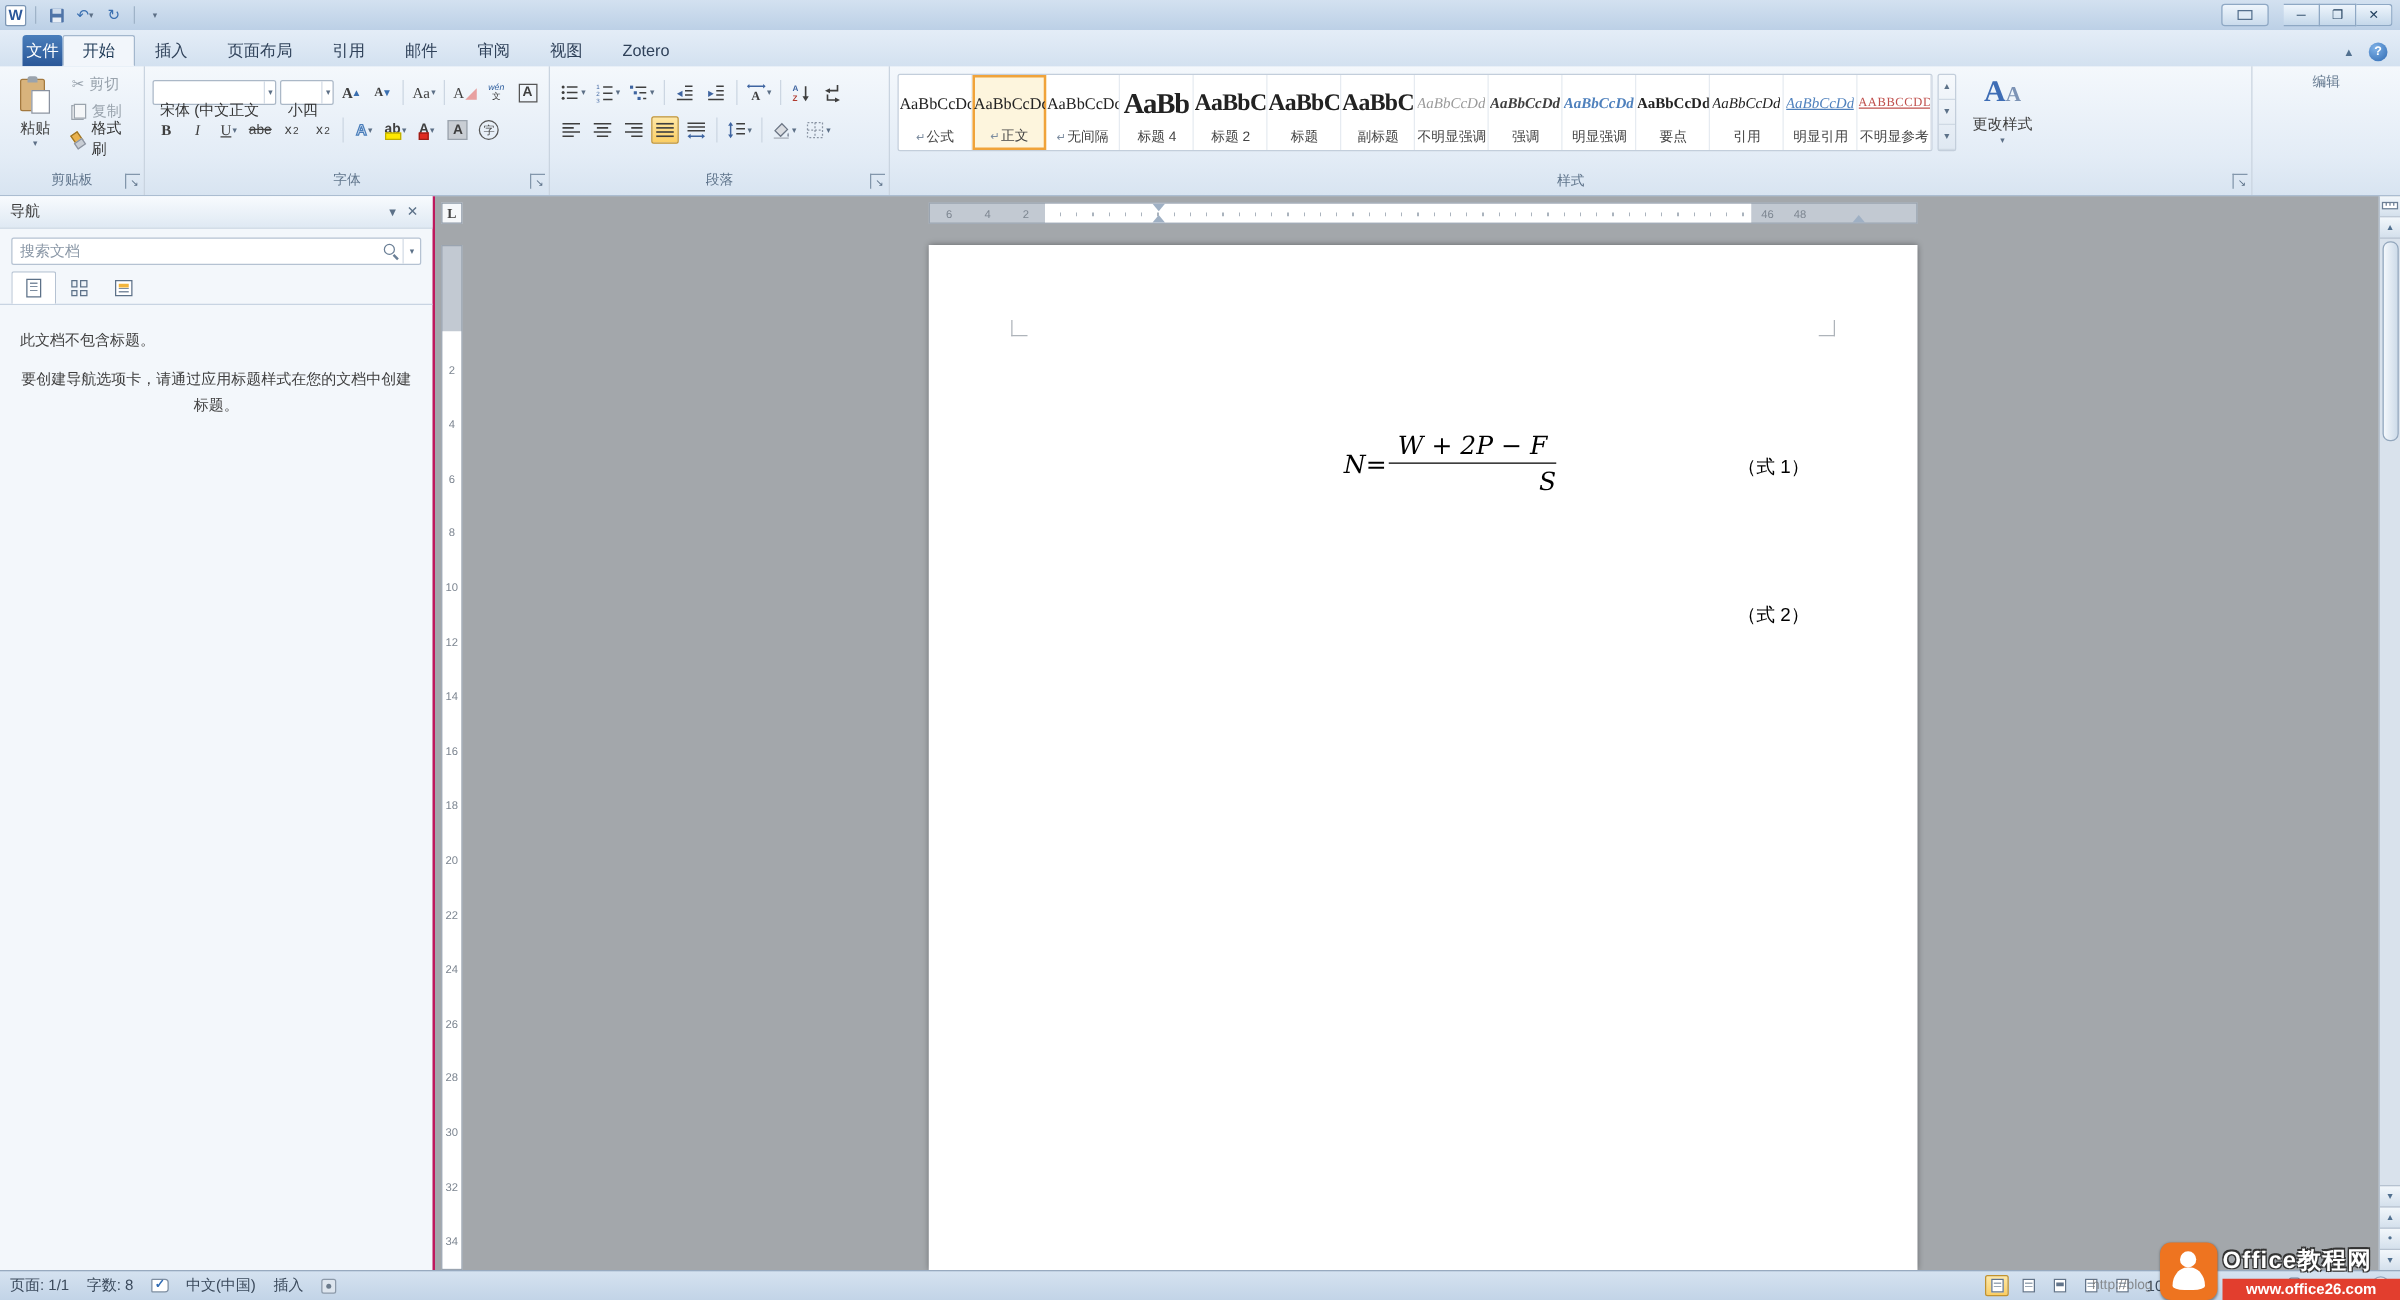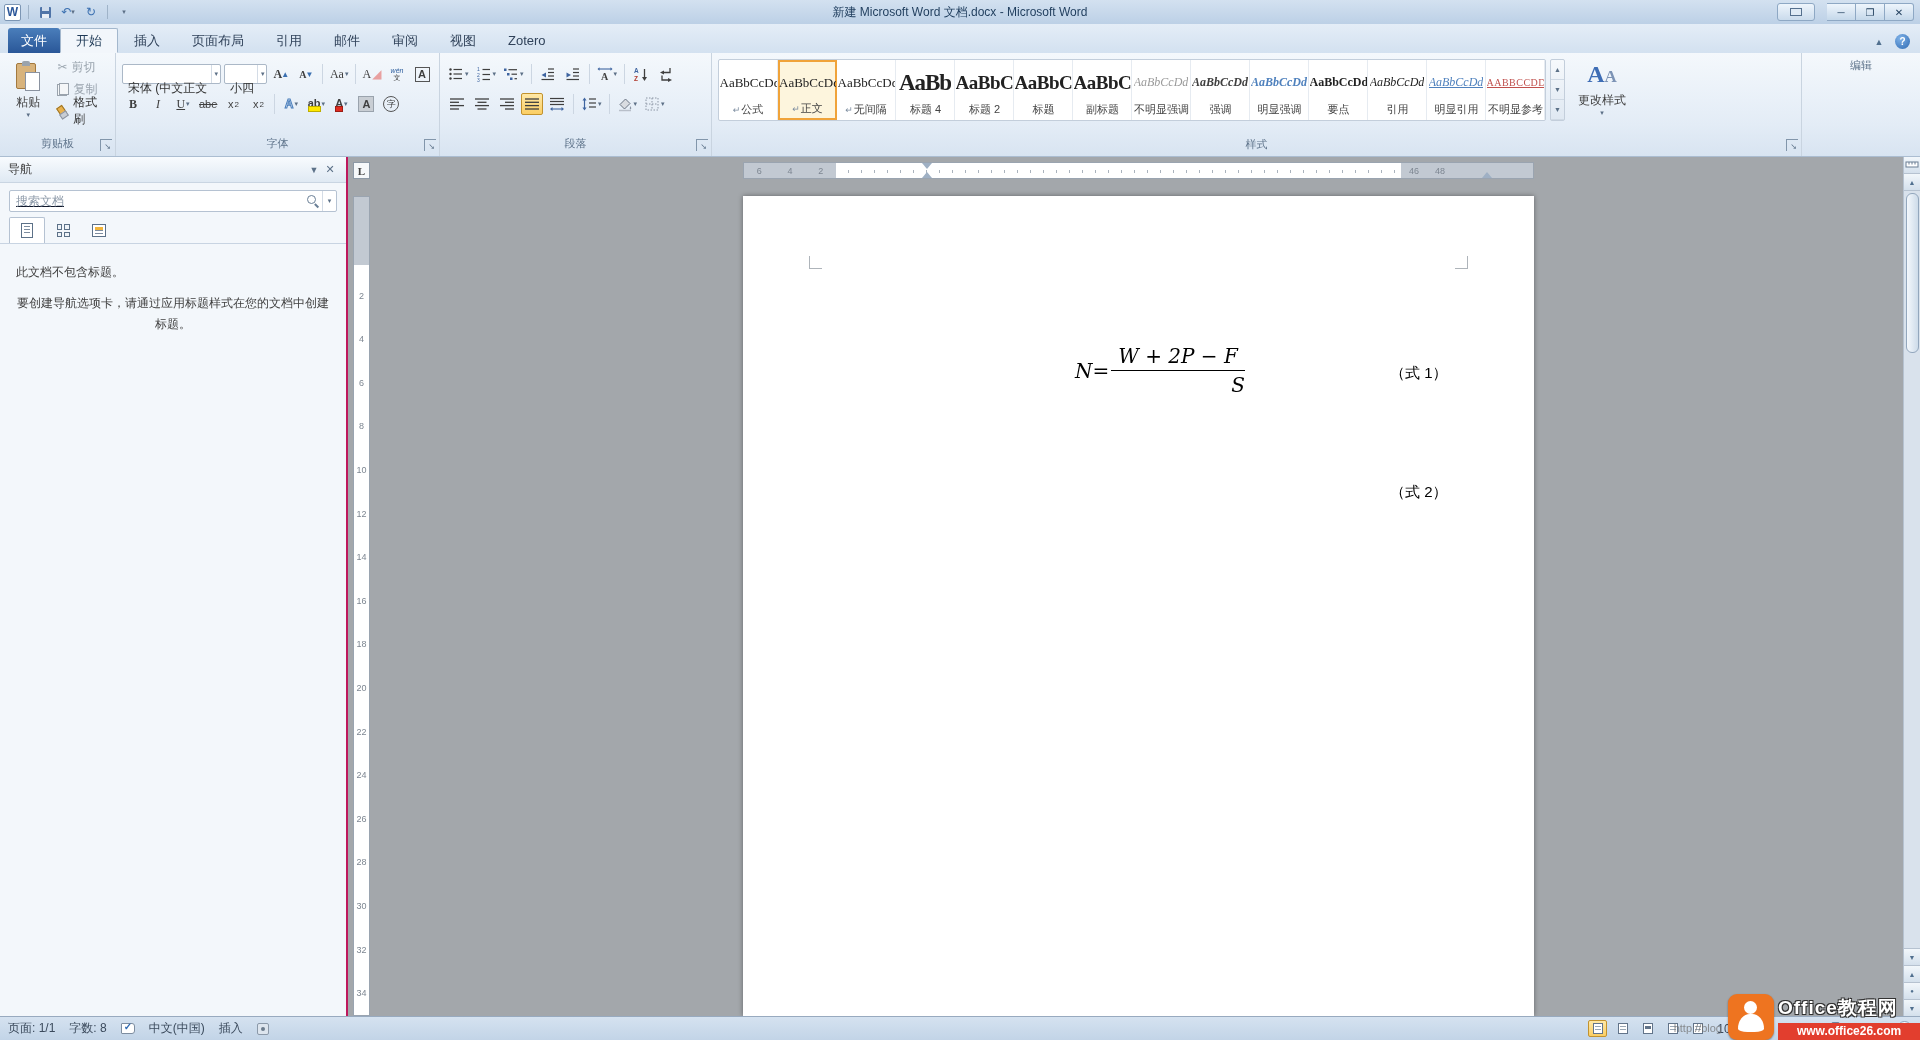--- a/index.html
+++ b/index.html
@@ -26,21 +26,21 @@
   .monitor { width:12px; height:8px; border:1px solid #55708e; background:#dfeaf5; }
   .wbtn { width:29px; height:18px; border:1px solid #8ea8c4; border-left:none;
     background:linear-gradient(#eef5fc,#c5d8ea); display:flex; align-items:center; justify-content:center;
     color:#23415f; font-size:10px; }
   .wbtn:first-of-type { border-left:1px solid #8ea8c4; border-radius:3px 0 0 3px; }
   .wbtn.close { border-radius:0 3px 3px 0; }
 
   
   .tabrow { position:absolute; left:0; top:24px; right:0; height:29px;
     background:linear-gradient(#e4edf7,#d3e1f0); display:flex; align-items:flex-end; }
-  .filetab { width:52px; height:25px; margin-left:8px; background:linear-gradient(#4a7ebb,#2a5798);
+  .filetab { width:32px; height:25px; margin-left:18px; background:linear-gradient(#4a7ebb,#2a5798);
     color:#fff; display:flex; align-items:center; justify-content:center; border-radius:3px 3px 0 0; font-size:13px; }
   .tab { height:25px; padding:0 15px; display:flex; align-items:center; color:#30425a; font-size:13px;
     border:1px solid transparent;margin-top:12px; }
   .tab.on { background:#f2f6fb; border-color:#a3b7cd; border-bottom-color:#f2f6fb; border-radius:2px 2px 0 0; color:#1f3a57; }
   .tab-extras { margin-left:auto; display:flex; align-items:center; gap:8px; padding-right:10px; padding-bottom:4px; }
   .chev-up { width:16px; height:14px; color:#51708f; font-size:9px; text-align:center; line-height:14px; }
   .helpbtn { width:15px; height:15px; border-radius:50%; background:radial-gradient(circle at 35% 30%,#7fb2e8,#2f6ab2);
     color:#fff; font-size:10px; font-weight:bold; display:flex; align-items:center; justify-content:center; }
 
   
@@ -139,21 +139,21 @@
 
   
   .navpane { position:absolute; left:0; top:157px; width:348px; bottom:24px; background:#f3f7fb;
     border-right:2px solid #be185d; display:flex; flex-direction:column; }
   .navhead { height:26px; background:linear-gradient(#f8fbfe,#dfe9f3); border-bottom:1px solid #c9d5e2;
     display:flex; align-items:center; padding:0 8px; color:#3f3f3f; }
   .navhead .sp { flex:1; }
   .navhbtn { width:16px; height:16px; display:flex; align-items:center; justify-content:center; color:#5c7188; font-size:9px; }
   .searchrow { padding:7px 9px 5px 9px; }
   .searchbox { height:22px; background:#fff; border:1px solid #b5c2d2; border-radius:2px; display:flex; align-items:center; }
-  .searchbox input { flex:1; border:none; outline:none; font:12px "Liberation Sans",sans-serif; padding:0 6px; color:#0f172a; background:transparent;text-decoration:underline; }
+  .searchbox input { flex:1; border:none; outline:none; font:12px "Liberation Sans",sans-serif; padding:0 6px; color:#b91c1c; background:transparent; }
   .searchbox input::placeholder { color:#8b98a7; opacity:1; }
   .mag { width:18px; height:18px; position:relative; }
   .mag:before { content:""; position:absolute; left:3px; top:3px; width:7px; height:7px; border:1.5px solid #6a7f96; border-radius:50%; }
   .mag:after { content:""; position:absolute; left:11px; top:11px; width:5px; height:1.5px; background:#6a7f96; transform:rotate(45deg); transform-origin:left center; }
   .searchdd { width:14px; height:20px; border-left:1px solid #d4dce6; display:flex; align-items:center; justify-content:center; font-size:7px; color:#5c7188; }
   .navtabs { display:flex; padding:0 9px; border-bottom:1px solid #c8d4e2; }
   .navtab { width:36px; height:26px; display:flex; align-items:center; justify-content:center;
     border:1px solid transparent; border-bottom:none; }
   .navtab.on { background:#fff; border-color:#b5c2d2; border-radius:2px 2px 0 0; }
   .nt-doc { width:12px; height:15px; border:1px solid #5c7188; background:#fff; position:relative; }
@@ -437,21 +437,20 @@
       <span class="wicon">W</span>
       <span class="qsep"></span>
       <span class="qbtn">
           <span class="floppy"></span>
         </span>
       <span class="qbtn">↶<span style="font-size:7px;color:#5c6f86">▾</span></span>
       <span class="qbtn">↻</span>
       <span class="qsep"></span>
       <span class="qbtn" style="font-size:7px;color:#5c6f86">▾</span>
     </div>
-    <div class="title-text">新建 Microsoft Word 文档.docx - Microsoft Word</div>
     <div class="winbtns">
       <span class="toolbtn">
           <span class="monitor"></span>
         </span>
       <span class="wbtn">─</span>
       <span class="wbtn">❐</span>
       <span class="wbtn close">✕</span>
     </div>
   </div>
 

